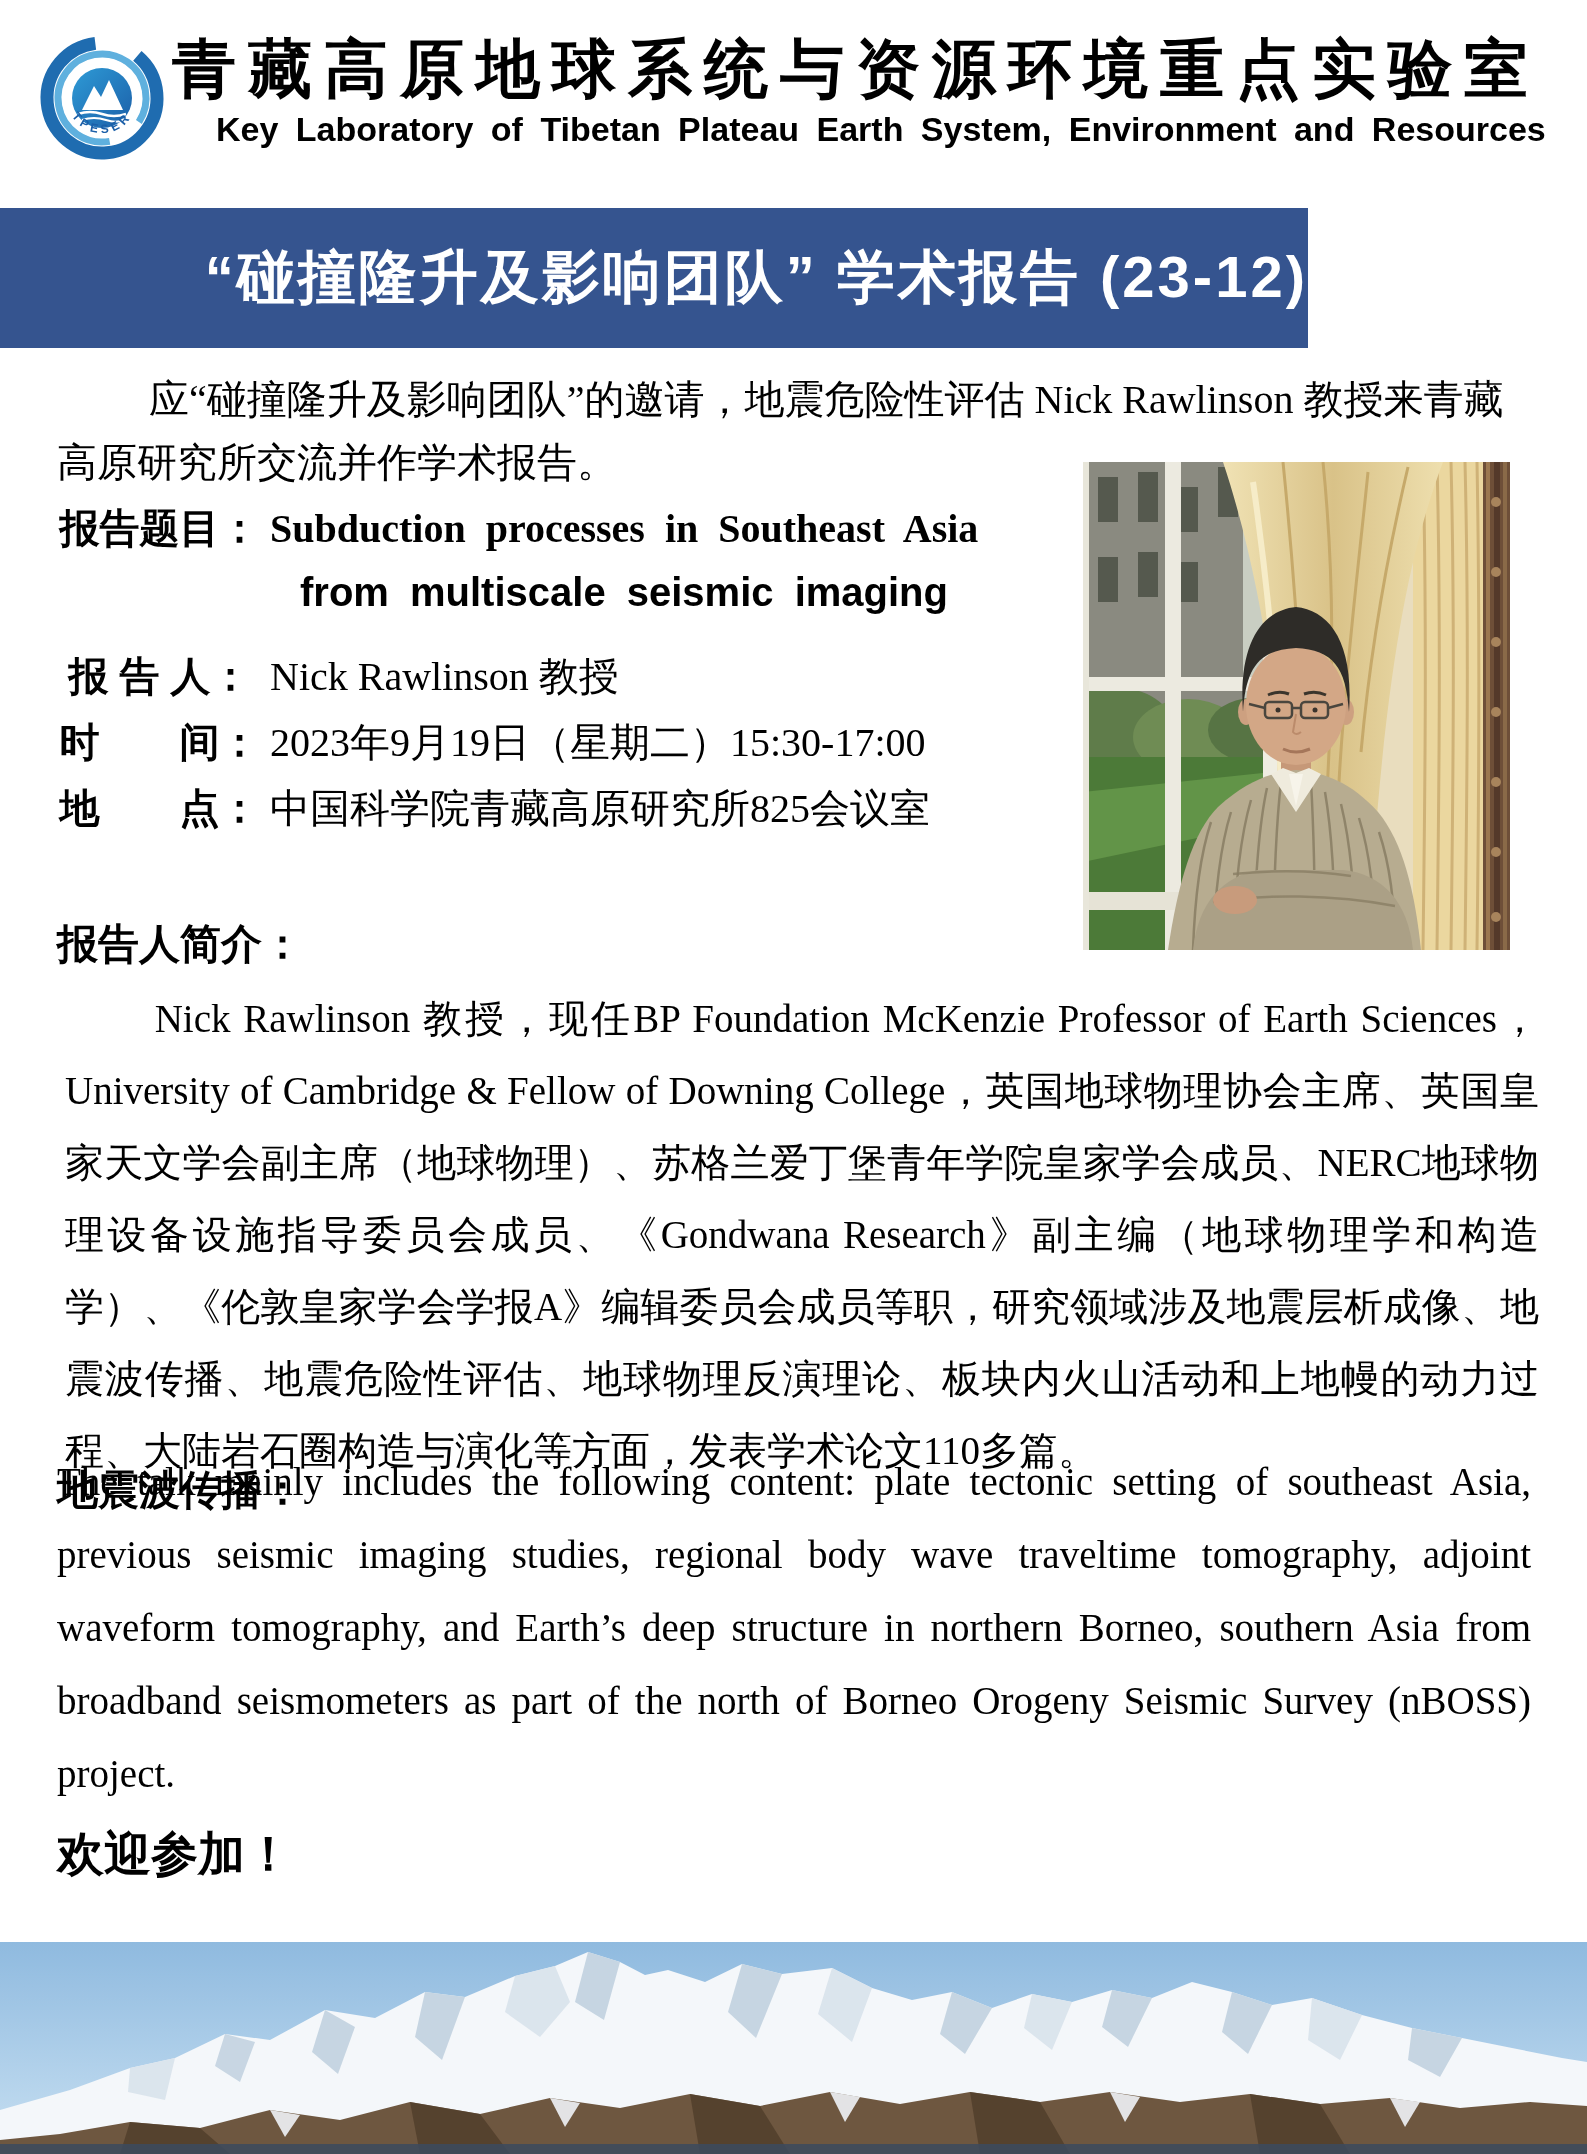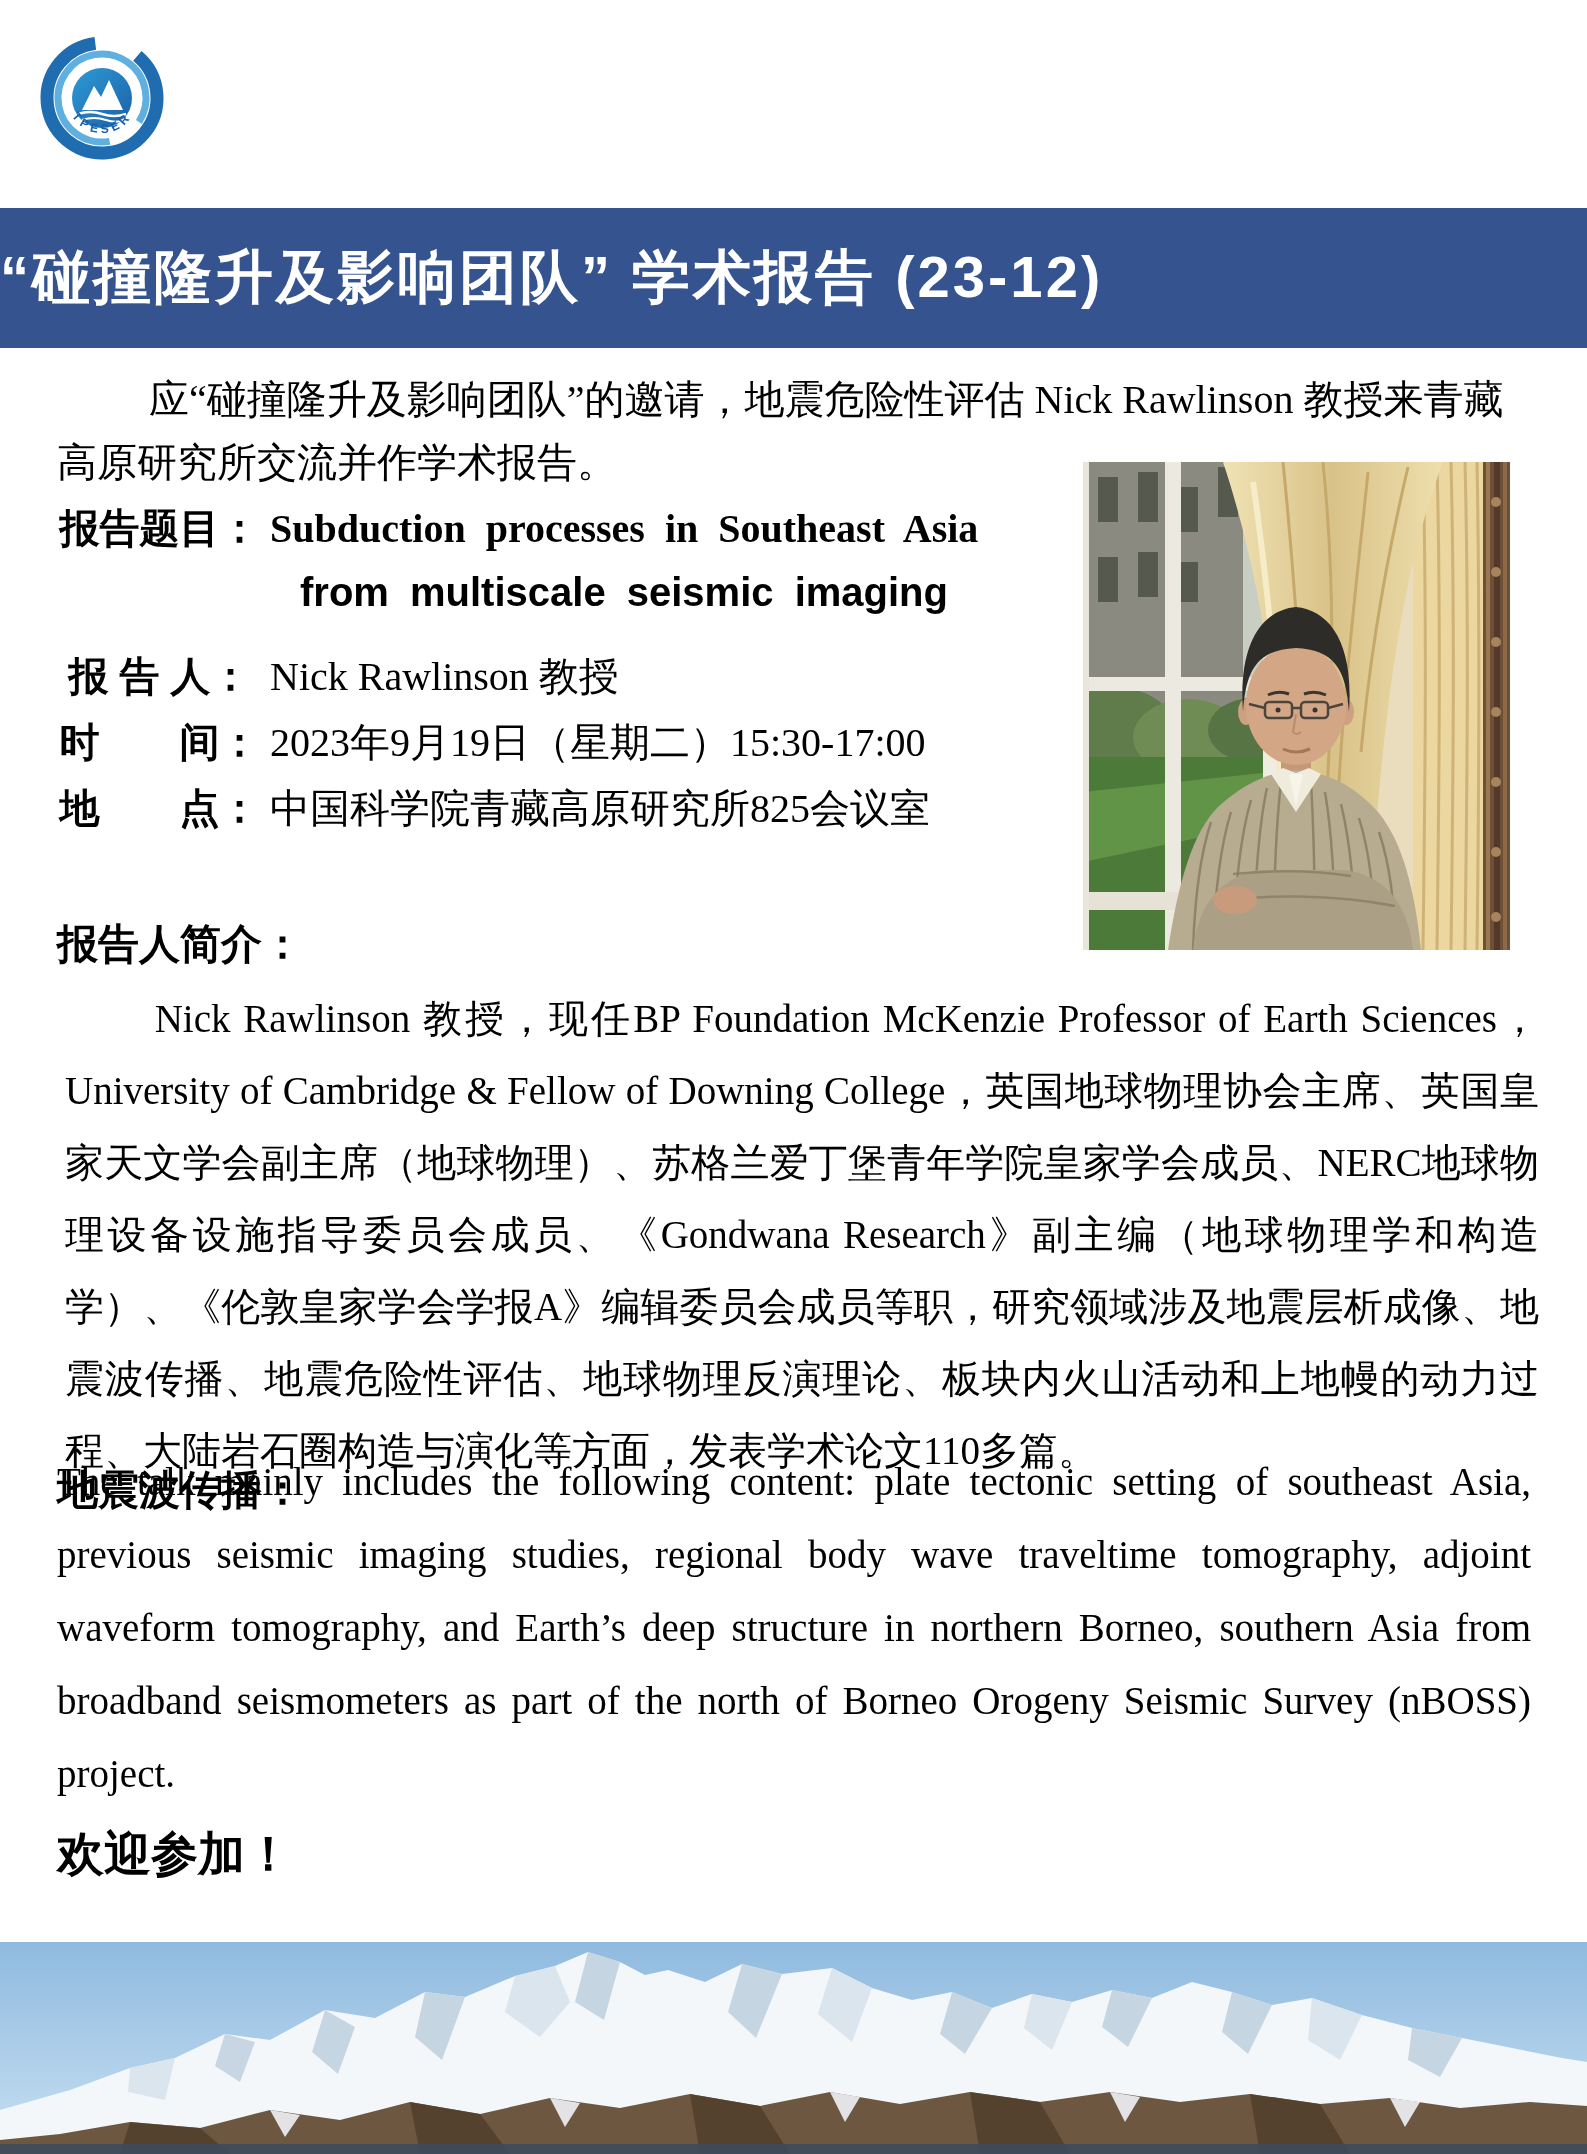--- a/index.html
+++ b/index.html
@@ -20,23 +20,23 @@
     letter-spacing:12px;white-space:nowrap;
   }
   .title-en{
     font-family:"Liberation Sans",sans-serif;
     font-weight:700;font-size:34px;line-height:1.1;
     word-spacing:8px;letter-spacing:0;
     padding-left:44px;margin-top:5px;white-space:nowrap;
   }
   
   .banner{
-    position:absolute;left:0;top:208px;width:1587px;height:140px;
+    position:absolute;left:0;top:208px;width:1308px;height:140px;
     background:#35548F;color:#ffffff;
-    display:flex;align-items:center;justify-content:flex-start;
+    display:flex;align-items:center;justify-content:flex-end;
     font-family:"Liberation Sans",sans-serif;
     font-weight:700;font-size:58px;letter-spacing:3px;
   }
   
   .intro{
     position:absolute;left:57px;top:368px;width:1474px;
     font-size:40px;line-height:63px;text-indent:92px;margin:0;
   }
   .detail{position:absolute;left:57px;white-space:nowrap;font-size:40px;line-height:56px;text-align:center;}
   .label{
@@ -100,20 +100,24 @@
       <circle cx="64" cy="64" r="30" fill="url(#lgr)"></circle>
       <path d="M44,76 L56,52 L63,63 L71,46 L85,76 Z" fill="#FFFFFF"></path>
       <path d="M40,80 Q52,76 64,80 T88,80" stroke="#FFFFFF" stroke-width="2.4" fill="none"></path>
       <path d="M44,86 Q56,82 68,86 T86,85" stroke="#FFFFFF" stroke-width="2" fill="none"></path>
       <text font-size="12" font-weight="bold" fill="#1B5FA8" letter-spacing="4" font-family="Liberation Sans, sans-serif">
         <textPath href="#tparc" startOffset="50%" text-anchor="middle">TPESER</textPath>
       </text>
     </svg>
   </div>
 
+  <div class="titles">
+    <div class="title-cn">青藏高原地球系统与资源环境重点实验室</div>
+    <div class="title-en">Key Laboratory of Tibetan Plateau Earth System, Environment and Resources</div>
+  </div>
 
   <div class="banner">
     <span>“碰撞隆升及影响团队” 学术报告 (23-12)</span>
   </div>
 
   <p class="intro">应“碰撞隆升及影响团队”的邀请，地震危险性评估 Nick Rawlinson 教授来青藏高原研究所交流并作学术报告。</p>
 
   <div class="photo">
     <svg viewBox="0 0 427 488" preserveAspectRatio="none">
       <defs>

